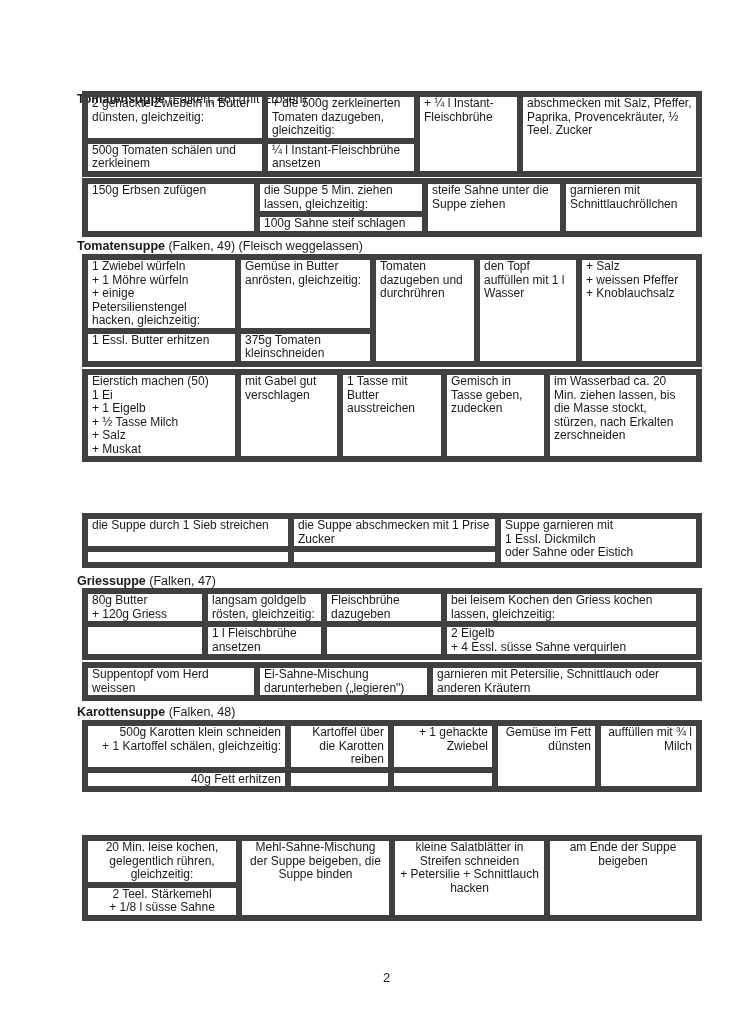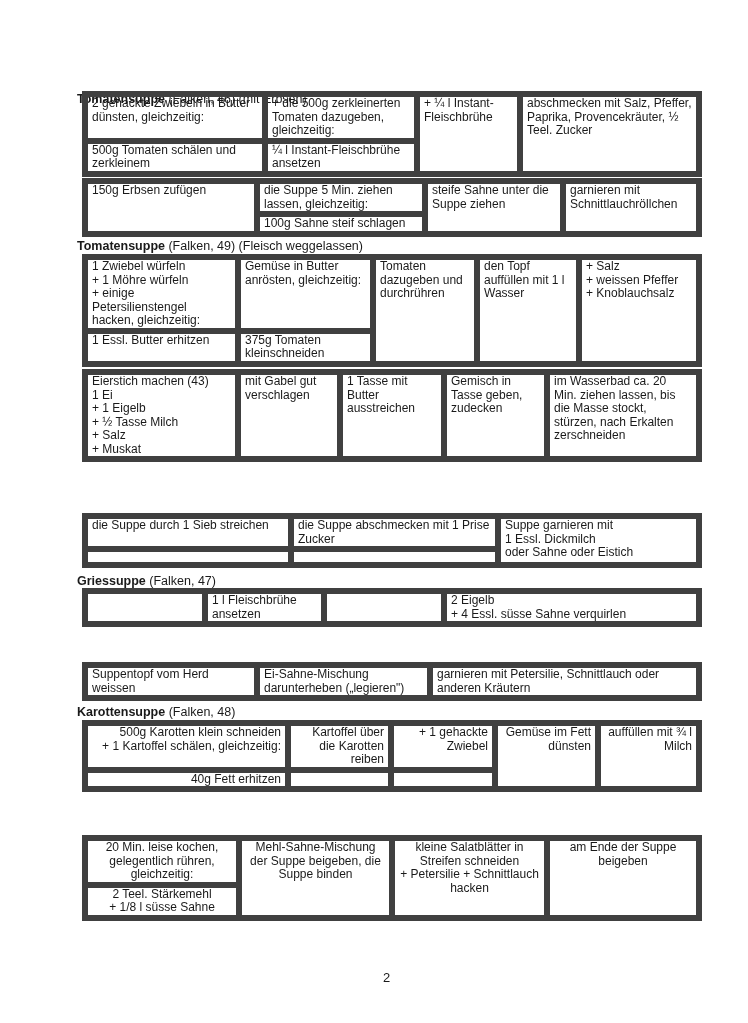--- a/index.html
+++ b/index.html
@@ -92,21 +92,21 @@
 <table style="left:82px; top:369px; width:614px;">
   <colgroup>
       <col style="width:153px">
       <col style="width:102px">
       <col style="width:104px">
       <col style="width:103px">
       <col style="width:152px">
     </colgroup>
   <tbody>
   <tr style="height:85px;">
-    <td>Eierstich machen (43)
+    <td>Eierstich machen (50)
 1 Ei
 + 1 Eigelb
 + ½ Tasse Milch
 + Salz
 + Muskat</td>
     <td>mit Gabel gut verschlagen</td>
     <td>1 Tasse mit Butter ausstreichen</td>
     <td>Gemisch in Tasse geben, zudecken</td>
     <td>im Wasserbad ca. 20 Min. ziehen lassen, bis die Masse stockt, stürzen, nach Erkalten zerschneiden</td>
   </tr>
@@ -138,20 +138,27 @@
   <b>Griessuppe</b><span> (Falken, 47)</span>
 </div>
 <table style="left:82px; top:588px; width:614px;">
   <colgroup>
       <col style="width:120px">
       <col style="width:119px">
       <col style="width:120px">
       <col style="width:255px">
     </colgroup>
   <tbody>
+      <tr style="height:29px;">
+    <td>80g Butter
++ 120g Griess</td>
+    <td>langsam goldgelb rösten, gleichzeitig:</td>
+    <td>Fleischbrühe dazugeben</td>
+    <td>bei leisem Kochen den Griess kochen lassen, gleichzeitig:</td>
+  </tr>
   <tr style="height:30px;">
     <td></td>
     <td>1 l Fleischbrühe ansetzen</td>
     <td></td>
     <td>2 Eigelb
 + 4 Essl. süsse Sahne verquirlen</td>
   </tr>
 </tbody>
   </table>
 

